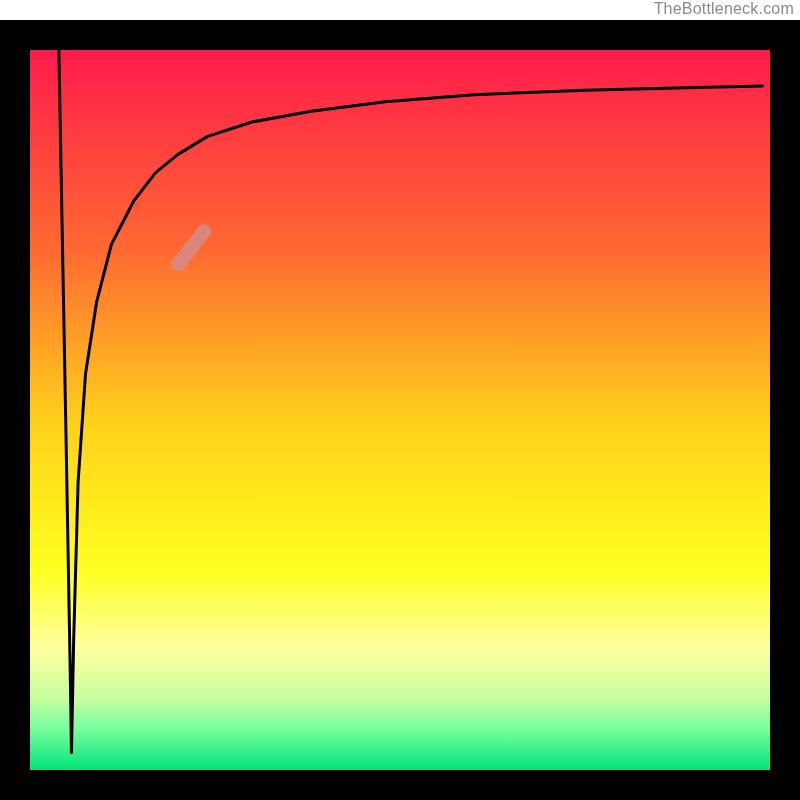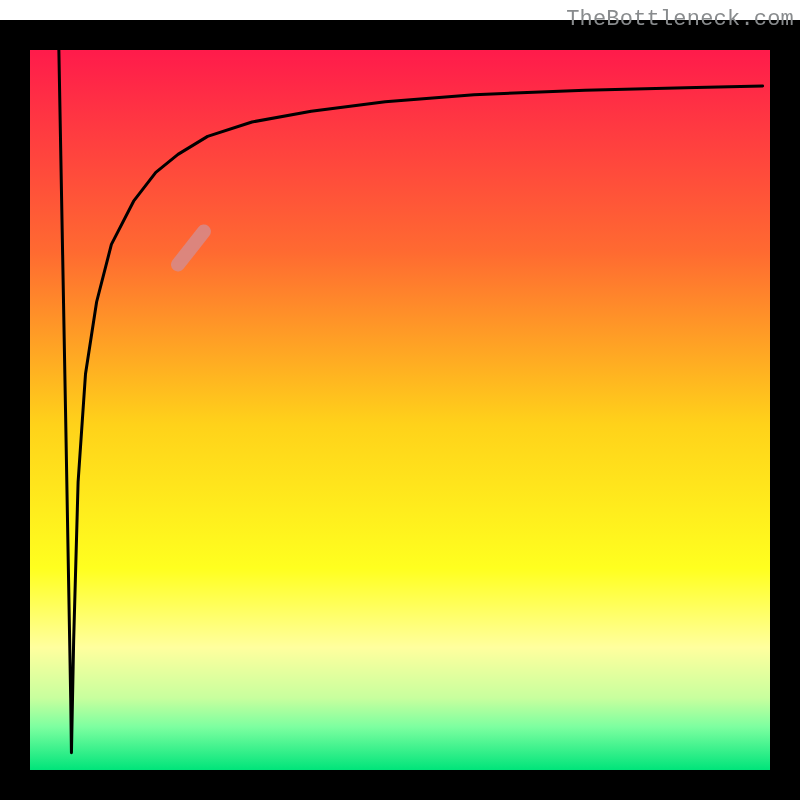--- a/index.html
+++ b/index.html
@@ -10,24 +10,24 @@
     overflow: hidden;
     background: #fff;
   }
   .stage {
     position: relative;
     width: 800px;
     height: 800px;
   }
   .watermark {
     position: absolute;
-    top: 7px;
+    top: 0;
     right: 6px;
-    font-family: Liberation Mono, monospace;
-    font-size: 22px;
+    font-family: Liberation Sans, sans-serif;
+    font-size: 16px;
     color: #888b8d;
     letter-spacing: 0.2px;
     user-select: none;
   }
   svg {
     display: block;
   }
 </style>
 </head>
 <body>

